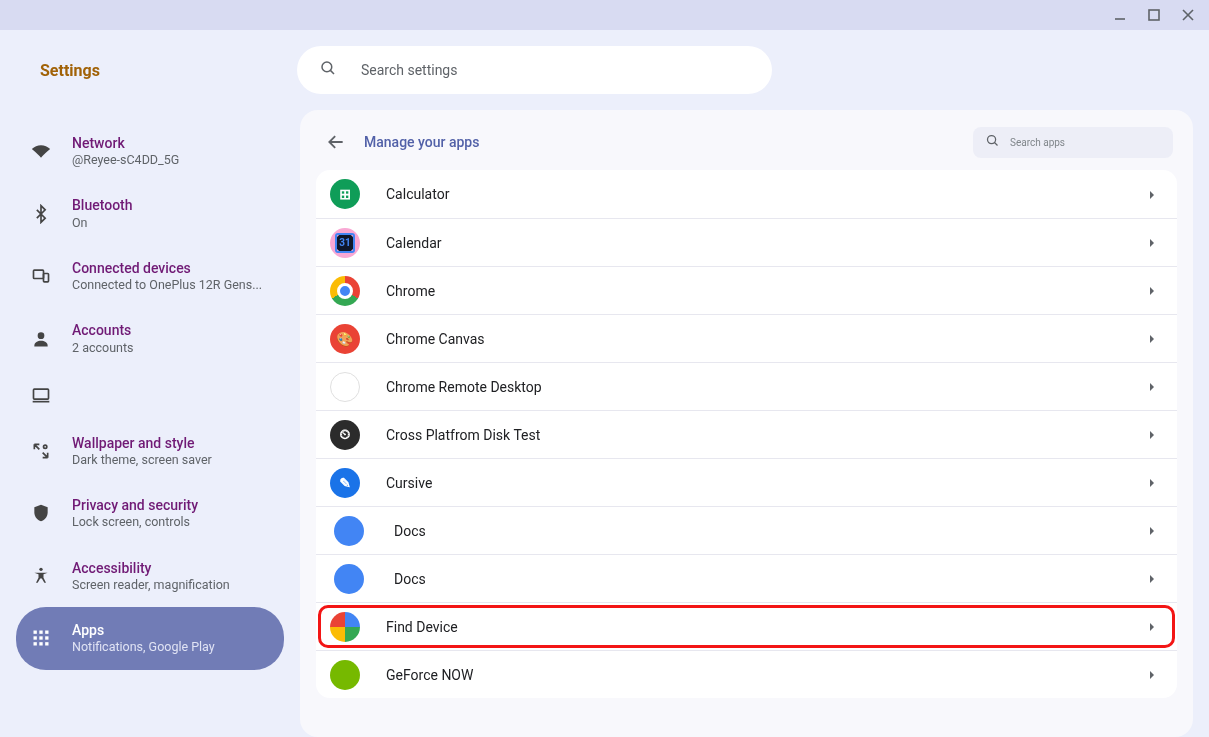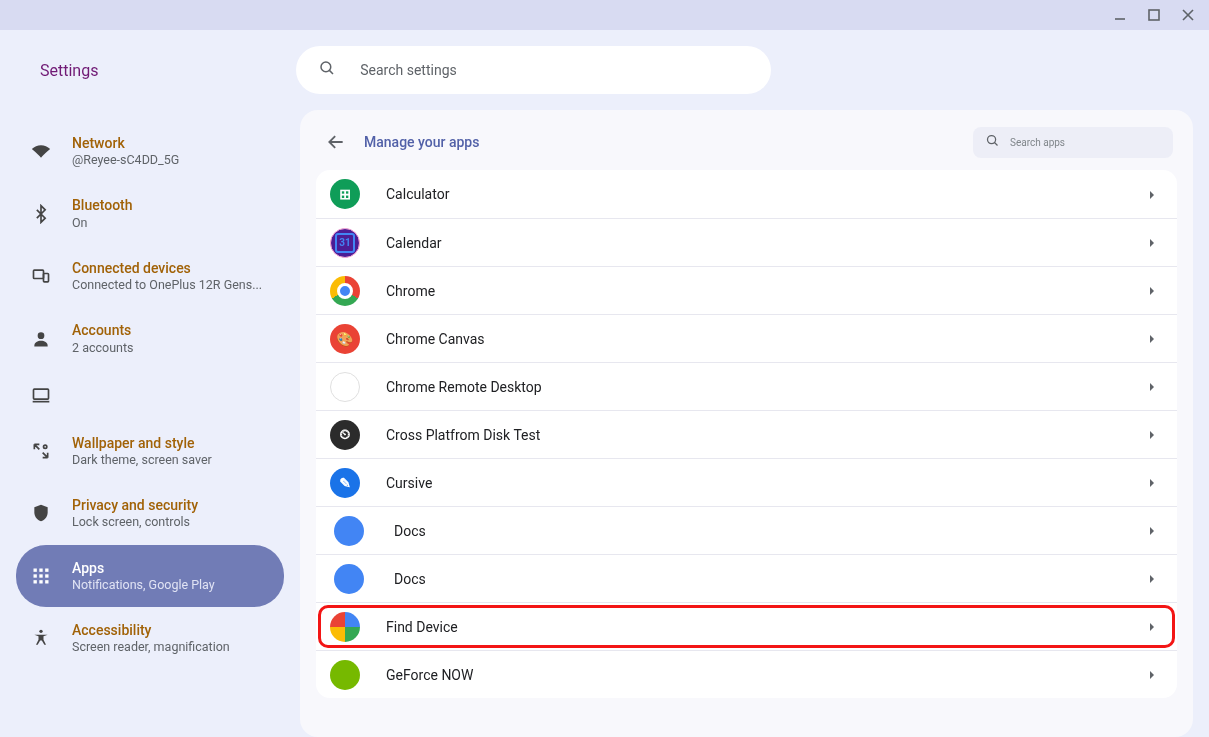--- a/index.html
+++ b/index.html
@@ -5,35 +5,35 @@
   * { box-sizing: border-box; margin: 0; padding: 0; font-family: "Google Sans", Roboto, Arial, sans-serif; }
   body { width: 1209px; height: 737px; background: #eceffb; overflow: hidden; }
 
   
   .titlebar { height: 30px; background: #d8dbf2; display: flex; justify-content: flex-end; align-items: center; padding: 0 12px; gap: 16px; }
   .titlebar .win-btn { width: 18px; height: 18px; display:flex; align-items:center; justify-content:center; color:#5f6368; cursor:pointer; }
   .titlebar svg { width:14px; height:14px; stroke:#5f6368; stroke-width:1.6; fill:none; }
 
   
   .header { height: 80px; display:flex; align-items:center; padding: 0 40px; }
-  .app-title { font-size: 16px; color:#701a75; font-weight:400; }
+  .app-title { font-size: 16px; color:#a16207; font-weight:700; }
   .search-wrap { flex:1; display:flex; justify-content:center; }
   .search-pill { width:475px; height:48px; background:#fff; border-radius:28px; display:flex; align-items:center; padding:0 22px; gap:24px; color:#5f6368;}
   .search-pill input { border:none; outline:none; font-size:14px; flex:1; color:#202124; background:transparent; }
   .search-pill input::placeholder { color:#5f6368; }
 
   .content-row { display:flex; height: calc(100% - 110px); }
 
   
   .sidebar { width:300px; padding: 10px 16px 0 16px; overflow-y:auto; }
   .nav-item { display:flex; align-items:center; gap:20px; padding:14px 14px; border-radius:30px; cursor:pointer; }
   .nav-item .icon { width:22px; height:22px; display:flex; align-items:center; justify-content:center; color:#444; flex:0 0 22px; }
   .nav-item .icon svg { width:20px; height:20px; }
   .nav-item .texts { display:flex; flex-direction:column; line-height:1.3; min-width:0; }
-  .nav-item .title { font-size:14px; color:#a16207; font-weight:500; white-space:nowrap; overflow:hidden; text-overflow:ellipsis;}
+  .nav-item .title { font-size:14px; color:#701a75; font-weight:500; white-space:nowrap; overflow:hidden; text-overflow:ellipsis;}
   .nav-item .sub   { font-size:12.5px; color:#5f6368; white-space:nowrap; overflow:hidden; text-overflow:ellipsis;}
   .nav-item.active { background:#717cb6; }
   .nav-item.active .title { color:#fff; }
   .nav-item.active .sub   { color:#e0e3f4; }
   .nav-item.active .icon  { color:#fff; }
 
   
   .main { flex:1; padding: 0 16px 0 0; }
   .panel { background:#f8f8fc; border-radius:18px; height:100%; padding:16px 16px 0 16px; overflow:hidden; position:relative;}
   .panel-head { display:flex; align-items:center; margin-bottom:12px; padding:0 4px; gap:12px;}
@@ -52,21 +52,21 @@
   .app-row .arrow { color:#5f6368; }
   .app-row .arrow svg { width:10px; height:10px; }
 
   .app-row.highlighted::after{
     content:""; position:absolute; left:2px; right:2px; top:2px; bottom:2px;
     border:3px solid #f31515; border-radius:10px; pointer-events:none;
   }
 
   
   .round-green  { background:#0f9d58; }
-  .round-cal    { background:#4c1d95; border:1px solid #f9a8d4;}
+  .round-cal    { background:#0f172a; border:5px solid #f9a8d4;}
   .round-chrome { background: conic-gradient(#ea4335 0 120deg,#34a853 120deg 240deg,#fbbc05 240deg 360deg); position:relative;}
   .round-chrome::after{content:"";position:absolute;left:7px;top:7px;right:7px;bottom:7px;background:#4285f4;border:3px solid #fff;border-radius:50%;}
   .round-canvas { background:#ea4335; }
   .round-crd    { background:#fff; border:1px solid #e0e0e0;}
   .round-dark   { background:#2b2b2b; }
   .round-cursive{ background:#1a73e8; }
   .round-docs   { background:#4285f4; border-radius:6px; width:22px; height:28px; flex:0 0 22px; margin-left:4px; margin-right:4px;}
   .round-drive  { width:28px;height:26px; background:linear-gradient(135deg,#0f9d58 33%,#fbbc05 33% 66%,#4285f4 66%);clip-path:polygon(50% 0,100% 100%,0 100%); border-radius:2px;}
   .round-find   { background: conic-gradient(#4285f4 0 90deg,#34a853 90deg 180deg,#fbbc05 180deg 270deg,#ea4335 270deg 360deg);}
   .round-gfn    { background:#76b900; }
@@ -185,49 +185,49 @@
         <span class="icon">
           <svg viewBox="0 0 24 24" fill="currentColor">
             <path d="M12 2l8 3v6c0 5-3.4 9.5-8 11-4.6-1.5-8-6-8-11V5l8-3z"></path>
           </svg>
         </span>
         <span class="texts">
           <span class="title">Privacy and security</span>
           <span class="sub">Lock screen, controls</span>
         </span>
       </div>
+      <div class="nav-item">
+        <span class="icon">
+          <svg viewBox="0 0 24 24" fill="currentColor">
+            <circle cx="12" cy="4" r="2"></circle>
+            <path d="M4 8h16l-5 2v4l3 6h-2l-3-5h-2l-3 5H6l3-6v-4L4 8z"></path>
+          </svg>
+        </span>
+        <span class="texts">
+          <span class="title">Accessibility</span>
+          <span class="sub">Screen reader, magnification</span>
+        </span>
+      </div>
       <div class="nav-item active">
         <span class="icon">
           <svg viewBox="0 0 24 24" fill="currentColor">
             <rect x="3" y="3" width="4" height="4"></rect>
             <rect x="10" y="3" width="4" height="4"></rect>
             <rect x="17" y="3" width="4" height="4"></rect>
             <rect x="3" y="10" width="4" height="4"></rect>
             <rect x="10" y="10" width="4" height="4"></rect>
             <rect x="17" y="10" width="4" height="4"></rect>
             <rect x="3" y="17" width="4" height="4"></rect>
             <rect x="10" y="17" width="4" height="4"></rect>
             <rect x="17" y="17" width="4" height="4"></rect>
           </svg>
         </span>
         <span class="texts">
           <span class="title">Apps</span>
           <span class="sub">Notifications, Google Play</span>
-        </span>
-      </div>
-      <div class="nav-item">
-        <span class="icon">
-          <svg viewBox="0 0 24 24" fill="currentColor">
-            <circle cx="12" cy="4" r="2"></circle>
-            <path d="M4 8h16l-5 2v4l3 6h-2l-3-5h-2l-3 5H6l3-6v-4L4 8z"></path>
-          </svg>
-        </span>
-        <span class="texts">
-          <span class="title">Accessibility</span>
-          <span class="sub">Screen reader, magnification</span>
         </span>
       </div>
     </div>
 
   <div class="main">
     <div class="panel">
       <div class="panel-head">
         <span class="back-btn">
           <svg width="20" height="20" viewBox="0 0 24 24" fill="none" stroke="#5f6368" stroke-width="2.2">
               <line x1="20" y1="12" x2="4" y2="12"></line>

